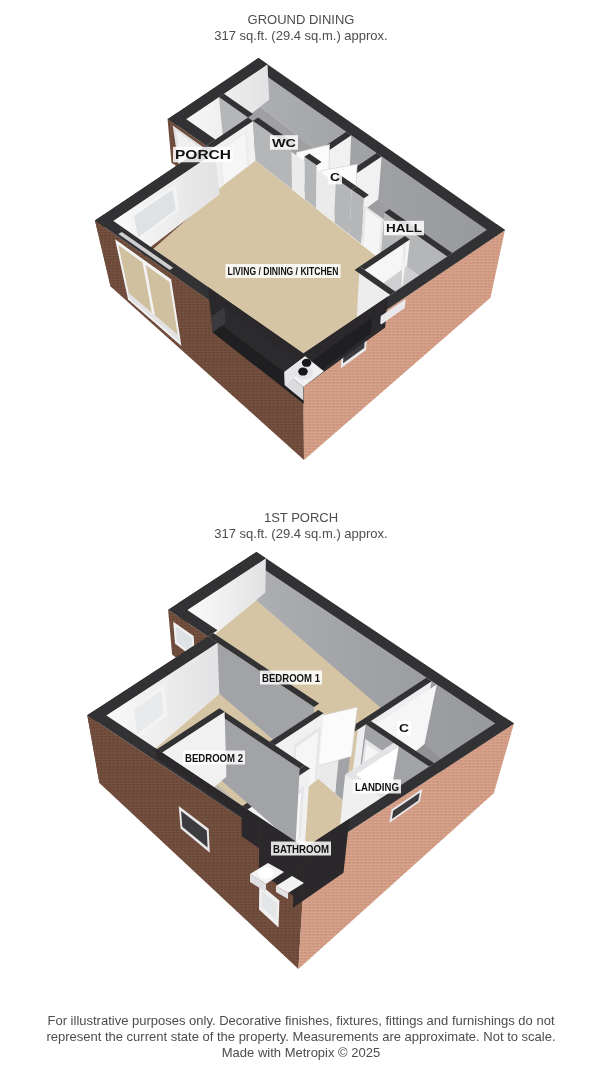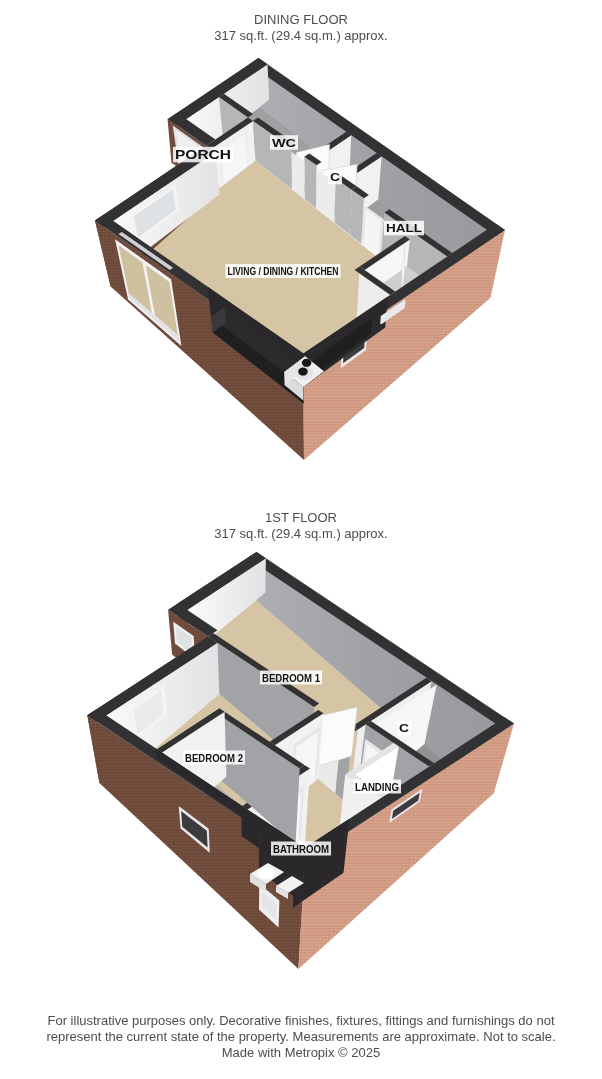--- a/index.html
+++ b/index.html
@@ -1,23 +1,23 @@
 <!DOCTYPE html>
 <html><head><meta charset="utf-8">
 <style>
 html,body{margin:0;padding:0;background:#ffffff;width:602px;height:1079px;overflow:hidden}
 .t{position:absolute;width:100%;text-align:center;font-family:"Liberation Sans",sans-serif;color:#4d4d4d}
 </style></head>
 <body>
 
-<div class="t" style="top:12px;font-size:13px">DINING FLOOR</div>
+<div class="t" style="top:12px;font-size:13px">GROUND DINING</div>
 
 <div class="t" style="top:28px;font-size:13px">317 sq.ft. (29.4 sq.m.) approx.</div>
 
-<div class="t" style="top:509.5px;font-size:13px">1ST FLOOR</div>
+<div class="t" style="top:509.5px;font-size:13px">1ST PORCH</div>
 
 <div class="t" style="top:525.5px;font-size:13px">317 sq.ft. (29.4 sq.m.) approx.</div>
 
 <svg width="602" height="1079" viewBox="0 0 602 1079" style="position:absolute;left:0;top:0">
 <defs>
 <pattern id="bd" width="4" height="3" patternUnits="userSpaceOnUse">
  <rect width="4" height="3" fill="#6d4a3a"></rect>
  <rect x="0" y="0" width="4" height="1" fill="#7a5645" opacity="0.55"></rect>
  <rect x="1" y="1" width="1" height="1" fill="#5e3d2e" opacity="0.6"></rect>
  <rect x="3" y="2" width="1" height="1" fill="#7e5a46" opacity="0.5"></rect>

